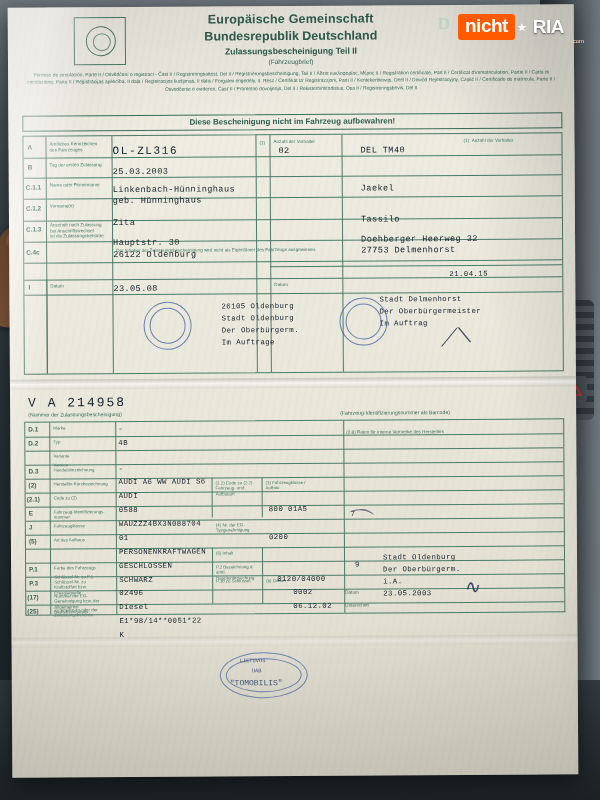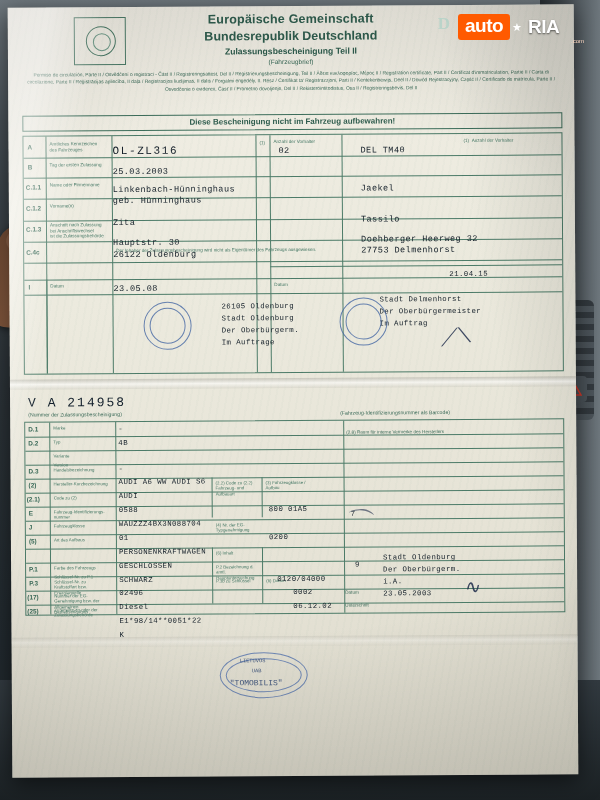--- a/index.html
+++ b/index.html
@@ -313,17 +313,17 @@
     <div class="oval" style="left:208px;top:646px"></div>
     <div class="stamp-txt" style="left:228px;top:652px;font-size:5.4px">LIETUVOS</div>
     <div class="stamp-txt" style="left:240px;top:662px;font-size:5.4px">UAB</div>
     <div class="stamp-txt" style="left:218px;top:672px;font-size:8px">"TOMOBILIS"</div>
 
   </div>
 </div>
 
 <div class="dbadge">D</div>
 <div class="logo">
-  <span class="auto">auto</span>
+  <span class="auto">nicht</span>
   <span class="star">★</span>
   <span class="ria">RIA</span>
   <span class="com">.com</span>
 </div>
 
 </body></html>

